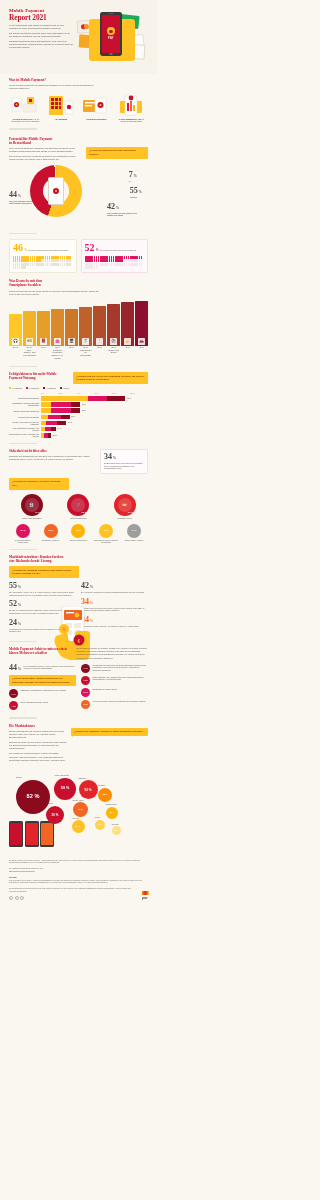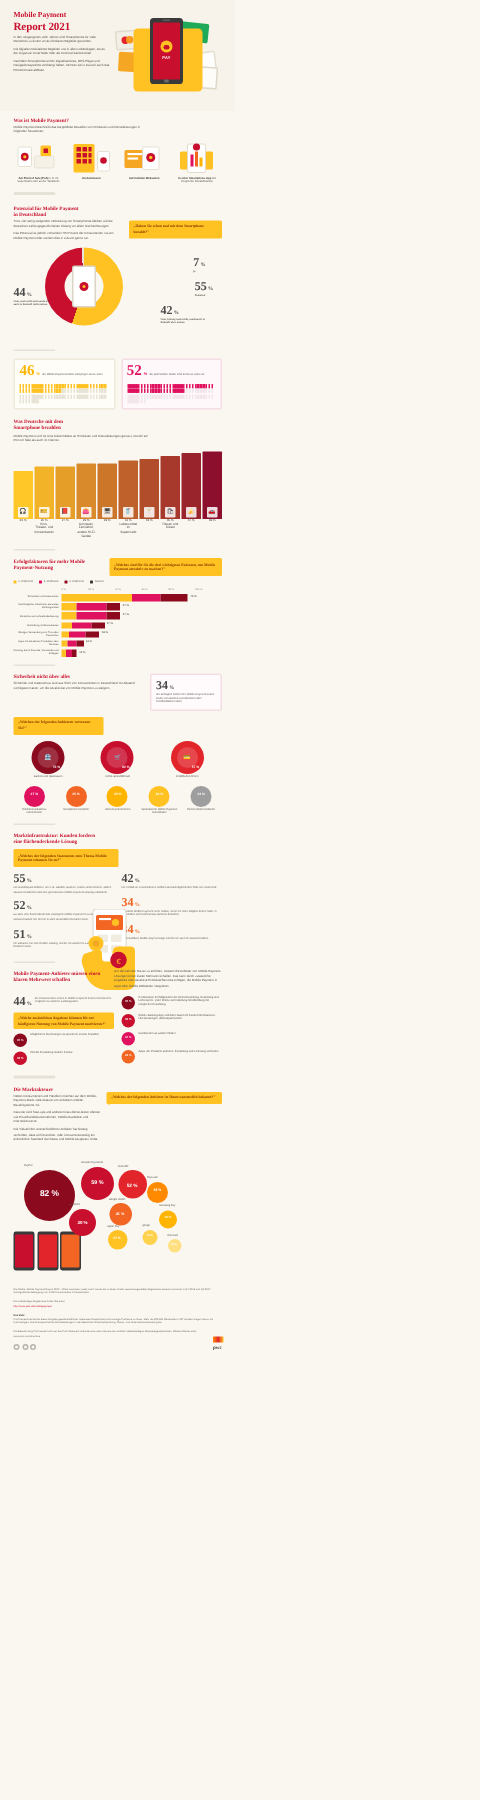--- a/index.html
+++ b/index.html
@@ -826,21 +826,21 @@
     <div class="c">
       <div class="blk">
         <div class="stat"><span class="num red">55</span><span class="pct red">%</span></div>
         <div class="stat-note">Die Handelspart-Anbieter, um z. B. Händler, Banken, Karten-unternehmen, sollten zusammenarbeiten und eine gemeinsame Mobile-Payment-Lösung entwickeln.</div>
       </div>
       <div class="blk">
         <div class="stat"><span class="num red">52</span><span class="pct red">%</span></div>
         <div class="stat-note">Es wäre eine flächendeckende Lösung für Mobile Payment in Deutschland wünschenswert, bei der ich in allen Geschäften bezahlen kann.</div>
       </div>
       <div class="blk">
-        <div class="stat"><span class="num mag">51</span><span class="pct mag">%</span></div>
+        <div class="stat"><span class="num mag">24</span><span class="pct mag">%</span></div>
         <div class="stat-note">Ich wünsche mir eine flexible Lösung, mit der ich sowohl im Laden als auch online bezahlen kann.</div>
       </div>
     </div>
     <div class="c">
       <div class="blk">
         <div class="stat"><span class="num mag">42</span><span class="pct mag">%</span></div>
         <div class="stat-note">Die Vielfalt an verschiedenen mobilen Bezahlmöglichkeiten finde ich verwirrend.</div>
       </div>
       <div class="blk">
         <div class="stat"><span class="num" style="color:#f26522">34</span><span class="pct" style="color:#f26522">%</span></div>

